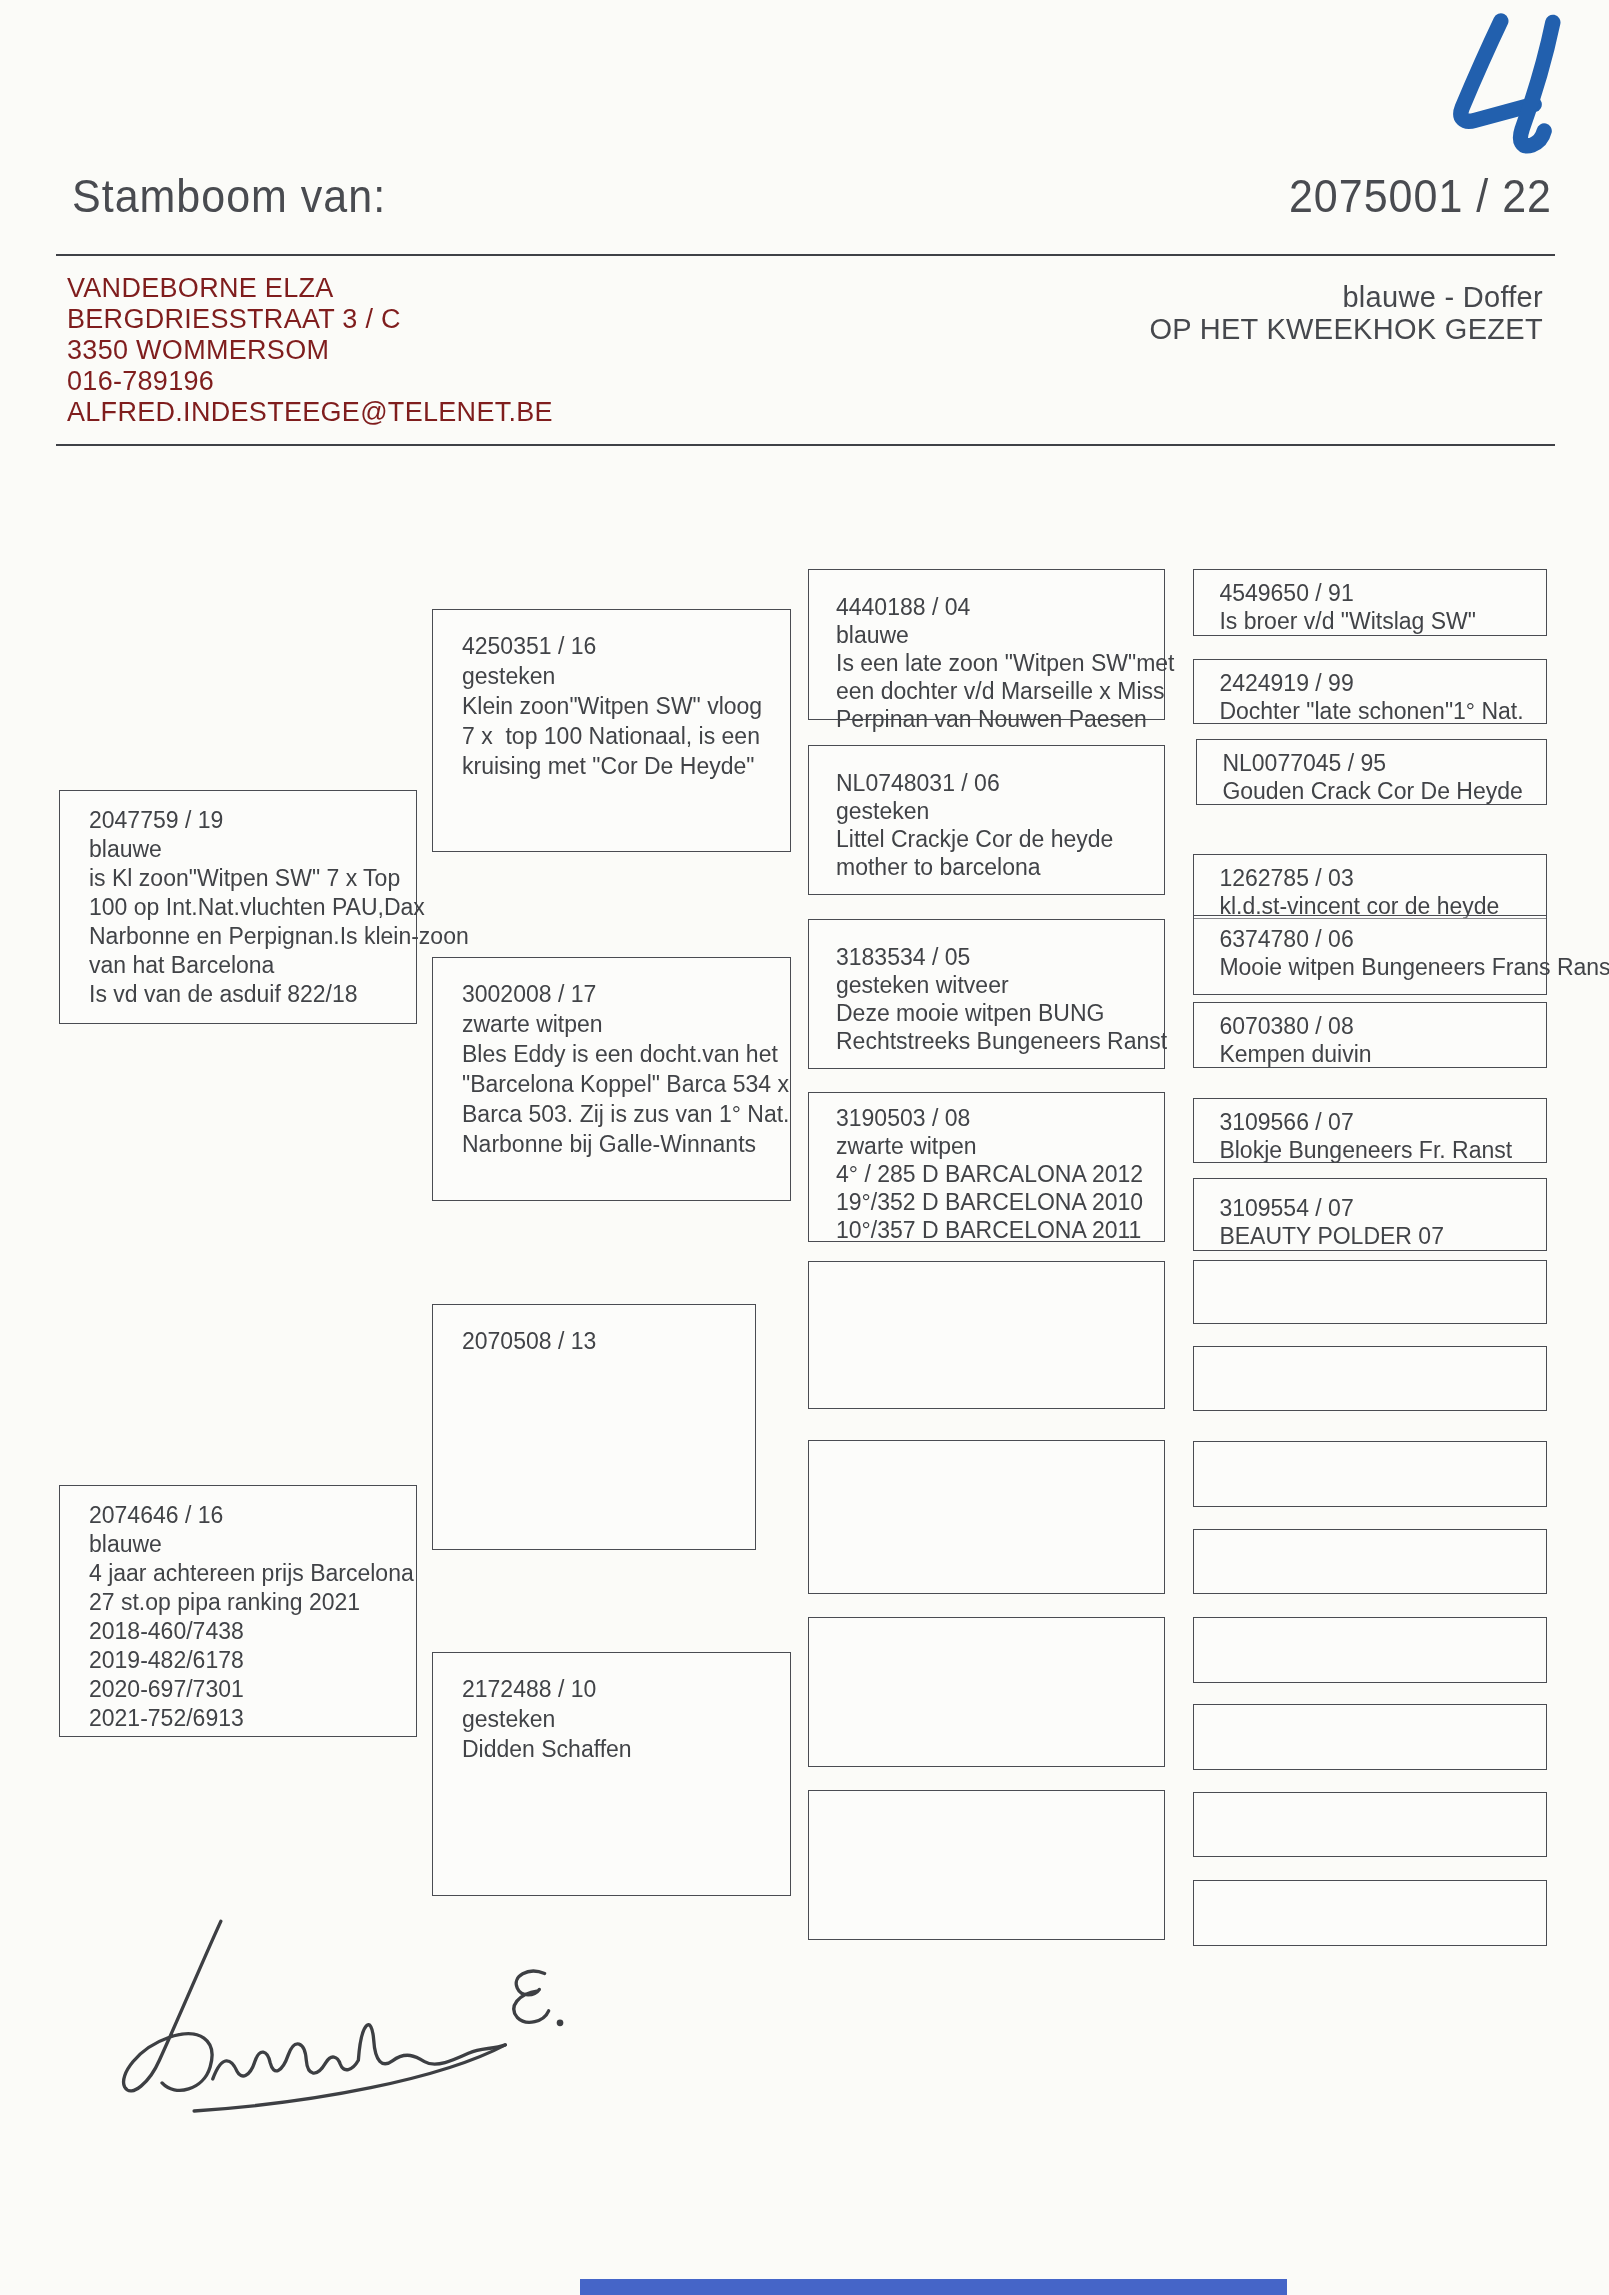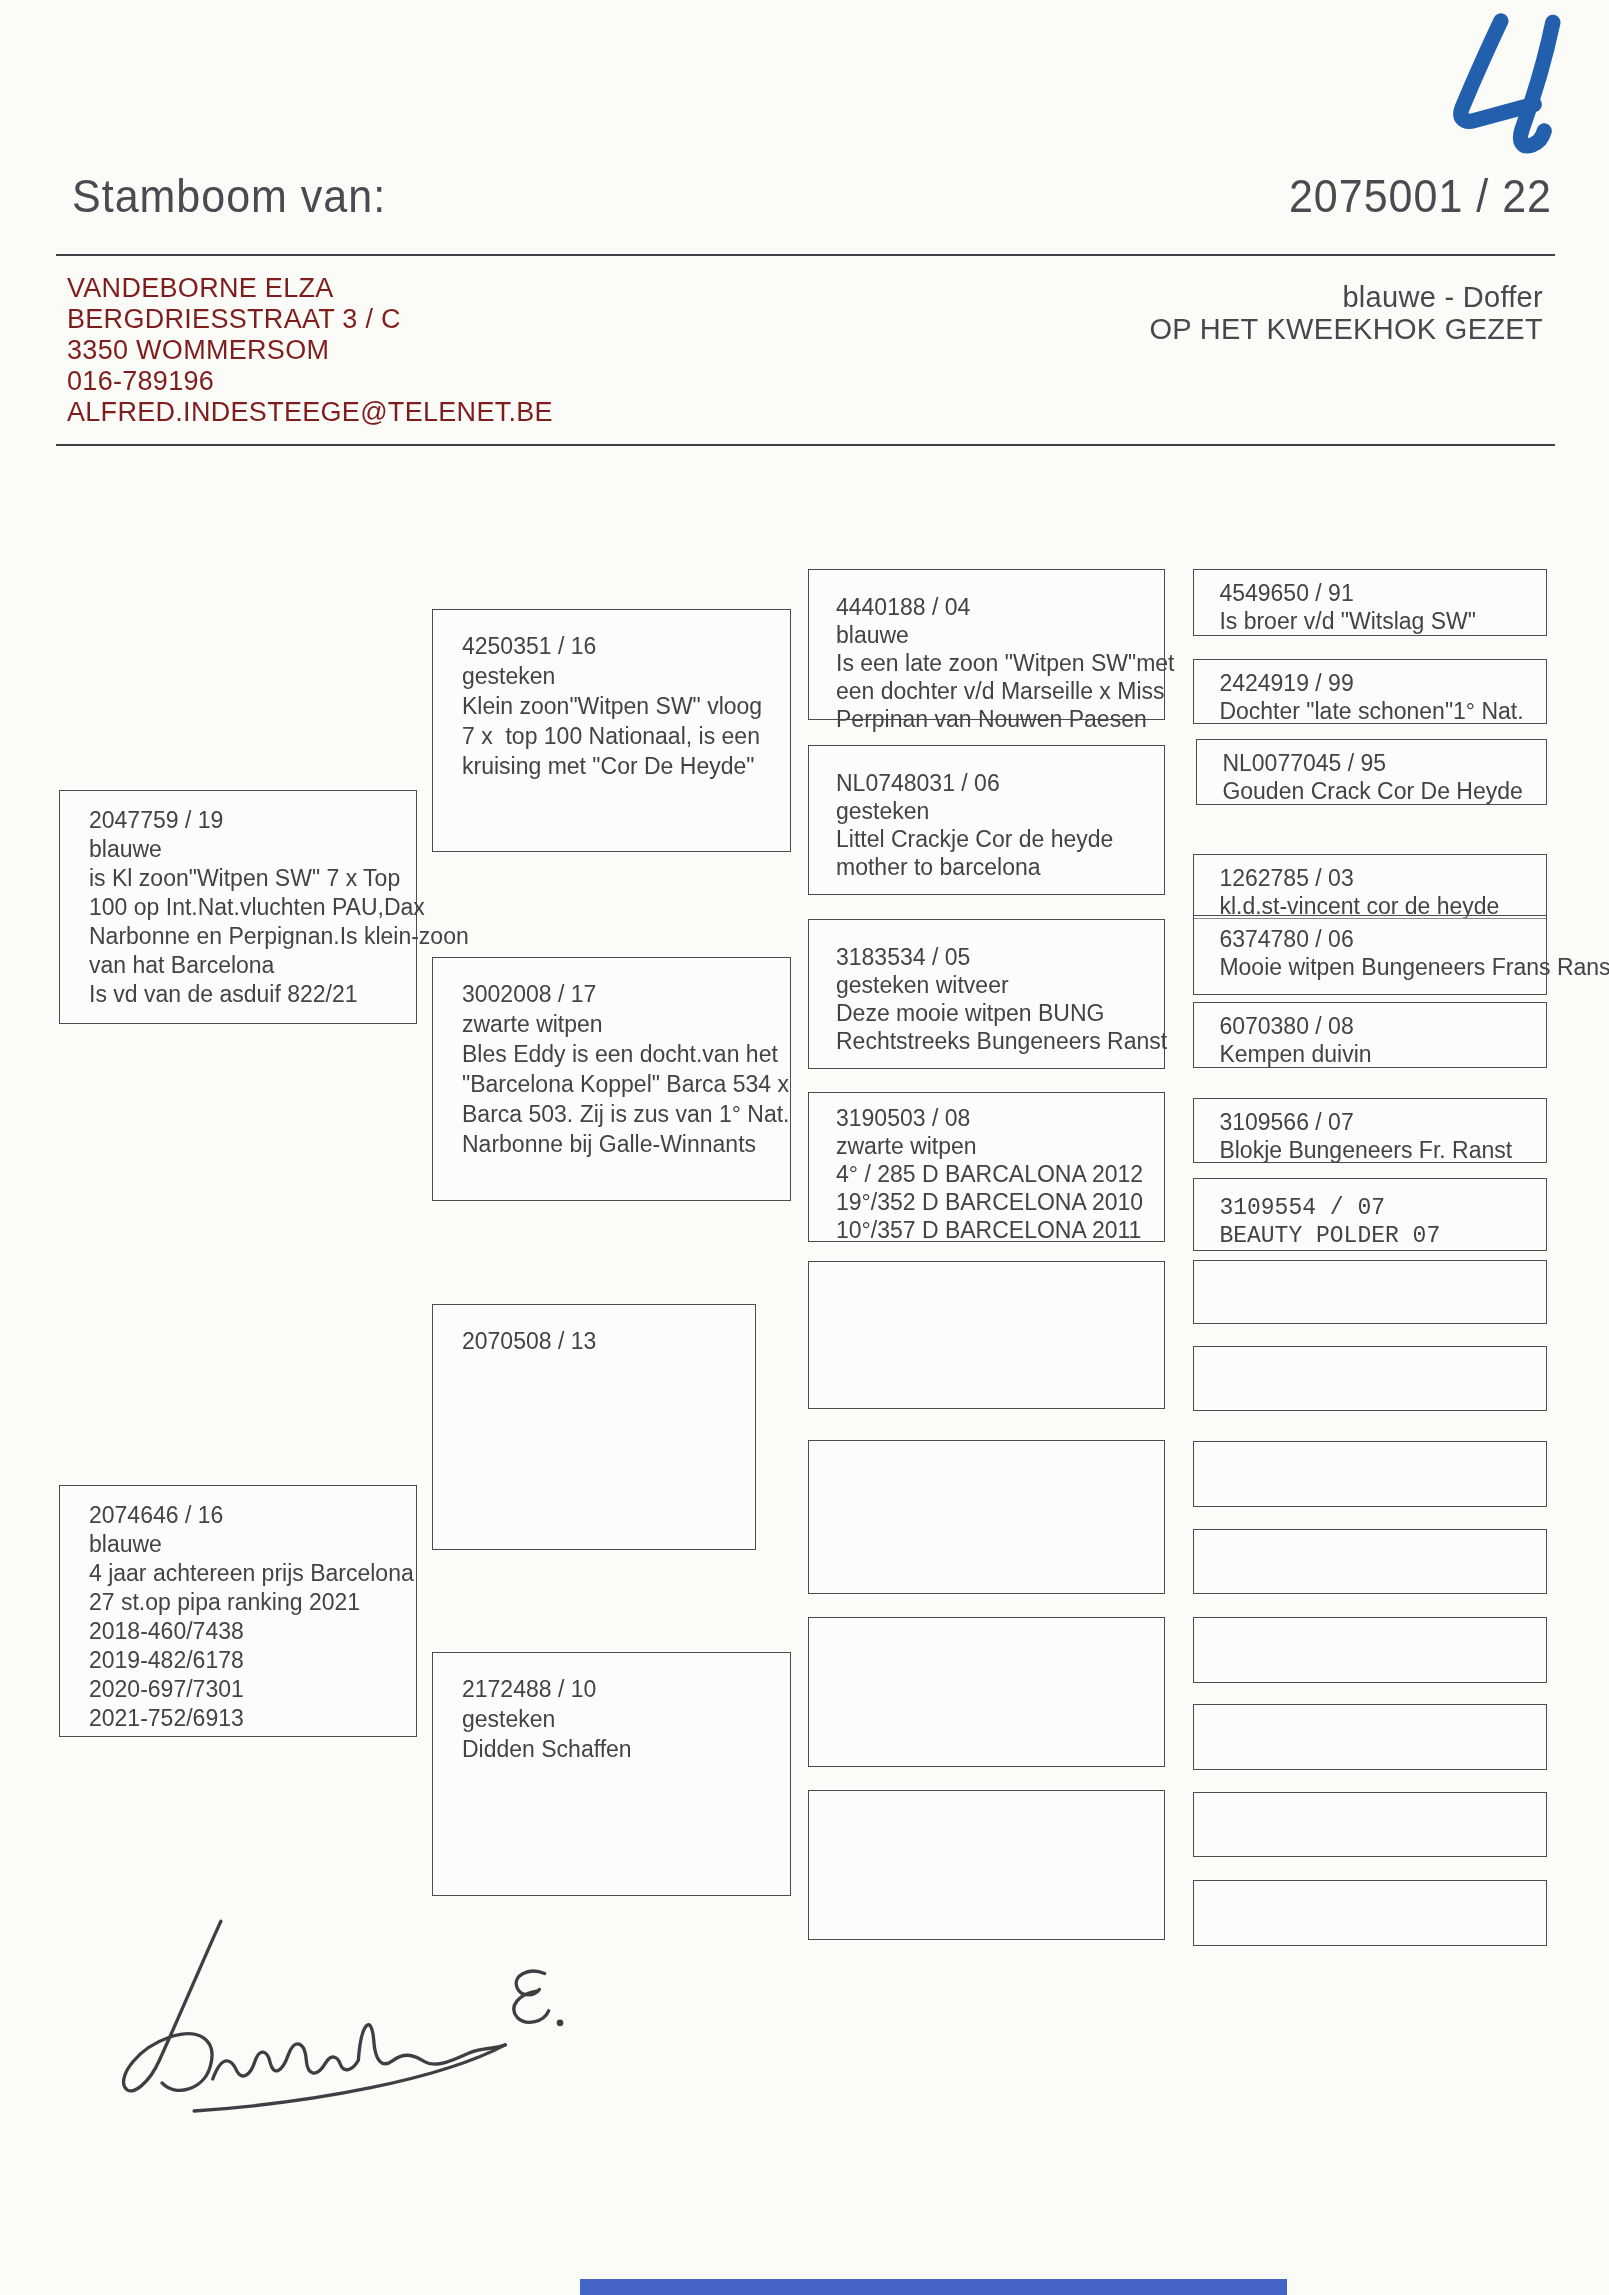--- a/index.html
+++ b/index.html
@@ -87,21 +87,21 @@
     <div>OP HET KWEEKHOK GEZET</div>
   </div>
   <div class="rule" style="top:444px;"></div>
 
   <div class="pbox g1" style="left:59px;top:790px;width:358px;height:234px;">2047759 / 19
 blauwe
 is Kl zoon"Witpen SW" 7 x Top
 100 op Int.Nat.vluchten PAU,Dax
 Narbonne en Perpignan.Is klein-zoon
 van hat Barcelona
-Is vd van de asduif 822/21</div>
+Is vd van de asduif 822/18</div>
   <div class="pbox g1" style="left:59px;top:1485px;width:358px;height:252px;">2074646 / 16
 blauwe
 4 jaar achtereen prijs Barcelona
 27 st.op pipa ranking 2021
 2018-460/7438
 2019-482/6178
 2020-697/7301
 2021-752/6913</div>
 
   <div class="pbox g2" style="left:432px;top:609px;width:359px;height:243px;">4250351 / 16
@@ -150,21 +150,21 @@
   <div class="pbox g4" style="left:1196px;top:739px;width:351px;height:66px;">NL0077045 / 95
 Gouden Crack Cor De Heyde</div>
   <div class="pbox g4" style="left:1193px;top:834px;width:354px;height:65px;margin-top:20px;">1262785 / 03
 kl.d.st-vincent cor de heyde</div>
   <div class="pbox g4" style="left:1193px;top:915px;width:354px;height:80px;padding-top:9px;">6374780 / 06
 Mooie witpen Bungeneers Frans Ranst</div>
   <div class="pbox g4" style="left:1193px;top:1002px;width:354px;height:66px;">6070380 / 08
 Kempen duivin</div>
   <div class="pbox g4" style="left:1193px;top:1098px;width:354px;height:65px;">3109566 / 07
 Blokje Bungeneers Fr. Ranst</div>
-  <div class="pbox g4" style="left:1193px;top:1178px;width:354px;height:73px;padding-top:14.7px;font-family:Liberation Mono, monospace;">3109554 / 07
+  <div class="pbox g4" style="left:1193px;top:1178px;width:354px;height:73px;padding-top:14.7px;">3109554 / 07
 BEAUTY POLDER 07</div>
   <div class="pbox g4" style="left:1193px;top:1260px;width:354px;height:64px;"></div>
   <div class="pbox g4" style="left:1193px;top:1346px;width:354px;height:65px;"></div>
   <div class="pbox g4" style="left:1193px;top:1441px;width:354px;height:66px;"></div>
   <div class="pbox g4" style="left:1193px;top:1529px;width:354px;height:65px;"></div>
   <div class="pbox g4" style="left:1193px;top:1617px;width:354px;height:66px;"></div>
   <div class="pbox g4" style="left:1193px;top:1704px;width:354px;height:66px;"></div>
   <div class="pbox g4" style="left:1193px;top:1792px;width:354px;height:65px;"></div>
   <div class="pbox g4" style="left:1193px;top:1880px;width:354px;height:66px;"></div>
 

